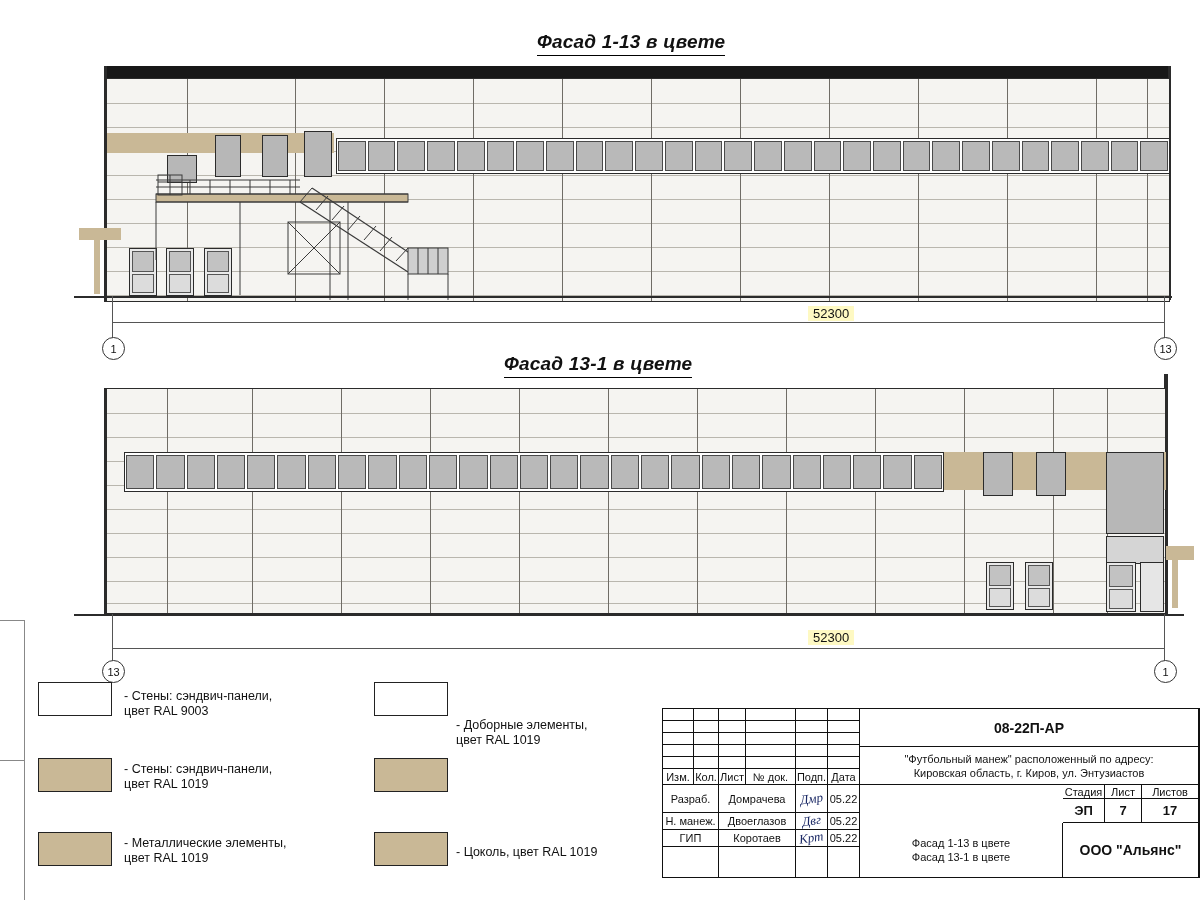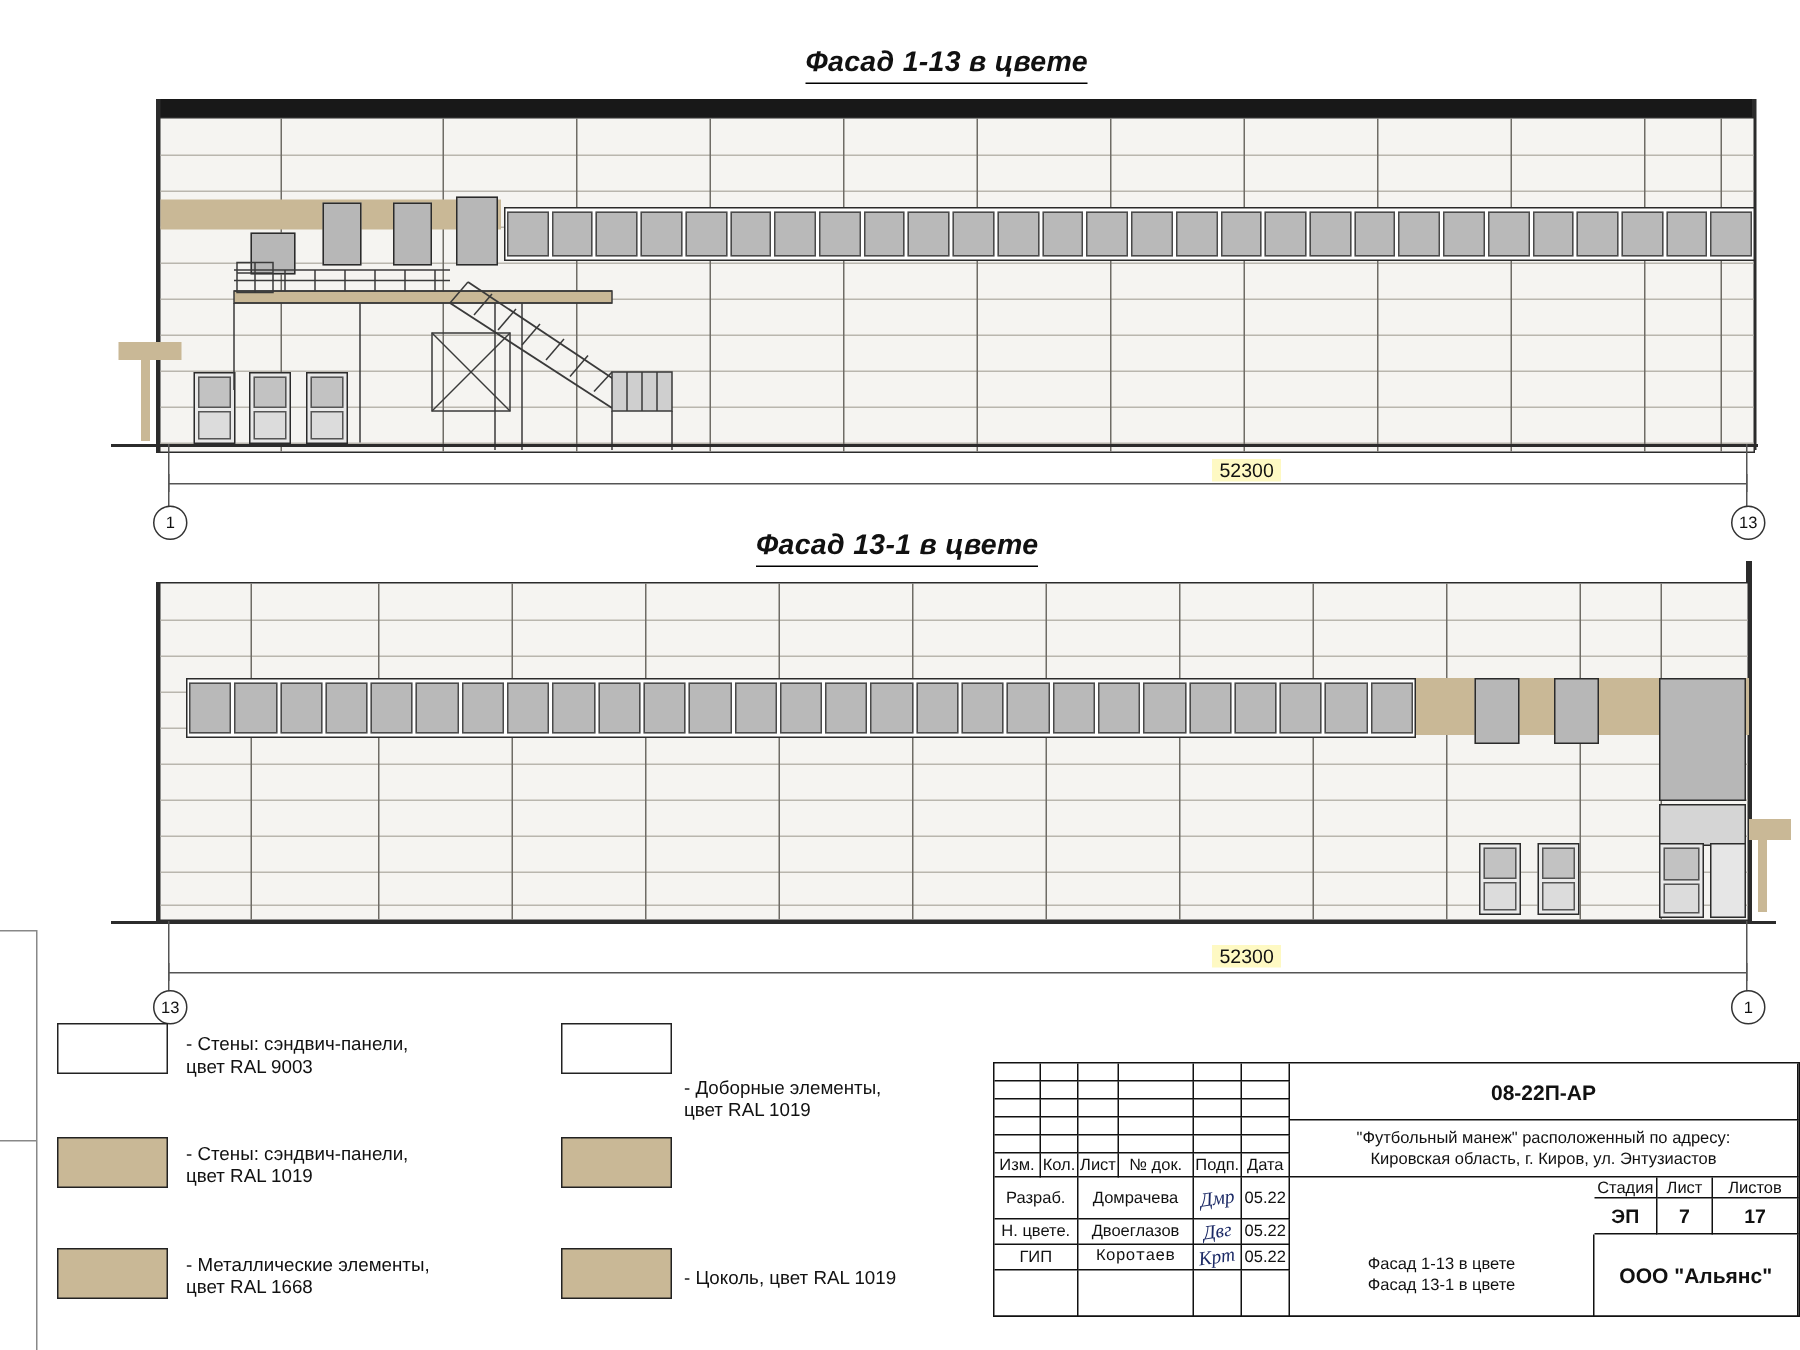--- a/index.html
+++ b/index.html
@@ -459,21 +459,21 @@
   <div class="legend-swatch" style="left:38px;  top:758px; width:74px; height:34px; background:#c9b896;"></div>
   <div class="legend-text" style="left:124px; top:762px;">- Стены: сэндвич-панели,
 цвет RAL 1019</div>
 
   <div class="legend-swatch" style="left:374px; top:758px; width:74px; height:34px; background:#c9b896;"></div>
   <div class="legend-text" style="left:456px; top:718px;">- Доборные элементы,
 цвет RAL 1019</div>
 
   <div class="legend-swatch" style="left:38px;  top:832px; width:74px; height:34px; background:#c9b896;"></div>
   <div class="legend-text" style="left:124px; top:836px;">- Металлические элементы,
-цвет RAL 1668</div>
+цвет RAL 1019</div>
 
   <div class="legend-swatch" style="left:374px; top:832px; width:74px; height:34px; background:#c9b896;"></div>
   <div class="legend-text" style="left:456px; top:845px;">- Цоколь, цвет RAL 1019</div>
 
   <div class="stamp">
 
     <div class="cell" style="left:0; top:0; width:31px; height:12px;"></div>
     <div class="cell" style="left:31px; top:0; width:25px; height:12px;"></div>
     <div class="cell" style="left:56px; top:0; width:27px; height:12px;"></div>
     <div class="cell" style="left:83px; top:0; width:50px; height:12px;"></div>
@@ -515,29 +515,29 @@
     <div class="cell" style="left:133px; top:60px; width:32px; height:16px;">Подп.</div>
     <div class="cell" style="left:165px; top:60px; width:32px; height:16px;">Дата</div>
 
     <div class="cell left" style="left:0;   top:76px; width:56px; height:28px;">Разраб.</div>
     <div class="cell left" style="left:56px; top:76px; width:77px; height:28px;">Домрачева</div>
     <div class="cell" style="left:133px; top:76px; width:32px; height:28px;">
         <span class="sig">Дмр</span>
       </div>
     <div class="cell" style="left:165px; top:76px; width:32px; height:28px;">05.22</div>
 
-    <div class="cell left" style="left:0;   top:104px; width:56px; height:17px;">Н. цвете.</div>
+    <div class="cell left" style="left:0;   top:104px; width:56px; height:17px;">Н. манеж.</div>
     <div class="cell left" style="left:56px; top:104px; width:77px; height:17px;">Двоеглазов</div>
     <div class="cell" style="left:133px; top:104px; width:32px; height:17px;">
         <span class="sig">Двг</span>
       </div>
     <div class="cell" style="left:165px; top:104px; width:32px; height:17px;">05.22</div>
 
     <div class="cell left" style="left:0;   top:121px; width:56px; height:17px;">ГИП</div>
-    <div class="cell left" style="left:56px; top:121px; width:77px; height:17px;font-family:Liberation Mono, monospace;">Коротаев</div>
+    <div class="cell left" style="left:56px; top:121px; width:77px; height:17px;">Коротаев</div>
     <div class="cell" style="left:133px; top:121px; width:32px; height:17px;">
         <span class="sig">Крт</span>
       </div>
     <div class="cell" style="left:165px; top:121px; width:32px; height:17px;">05.22</div>
 
     <div class="cell noborder-b" style="left:0;   top:138px; width:56px; height:31px;"></div>
     <div class="cell noborder-b" style="left:56px; top:138px; width:77px; height:31px;"></div>
     <div class="cell noborder-b" style="left:133px; top:138px; width:32px; height:31px;"></div>
     <div class="cell noborder-b" style="left:165px; top:138px; width:32px; height:31px;"></div>
 

